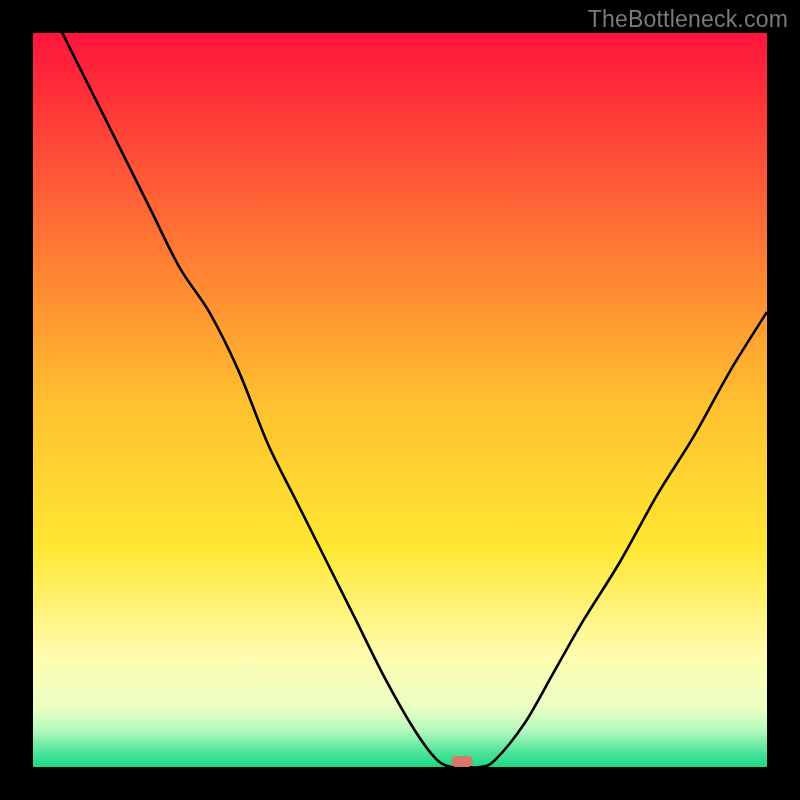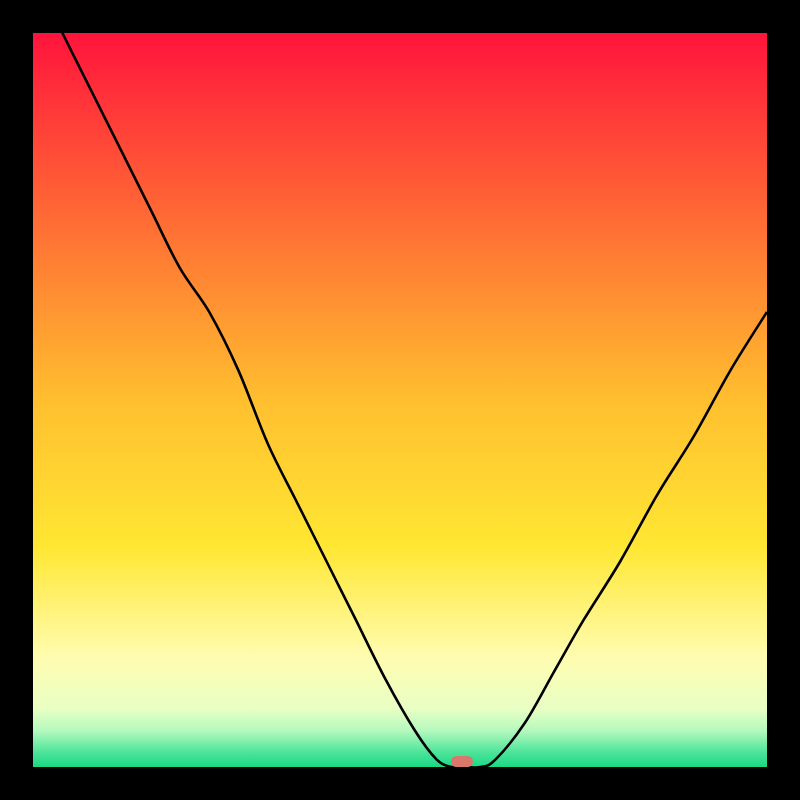--- a/index.html
+++ b/index.html
@@ -81,14 +81,15 @@
     </svg>
 
     <svg class="curve" viewBox="0 0 734 734" preserveAspectRatio="none">
       <path id="curve-path" d="M 0.0 -58.7 C 4.9 -48.9, 19.6 -19.6, 29.4 0.0 C 39.1 19.6, 48.9 39.1, 58.7 58.7 C 68.5 78.3, 78.3 97.9, 88.1 117.4 C 97.9 137.0, 107.7 156.6, 117.4 176.2 C 127.2 195.7, 137.0 217.8, 146.8 234.9 C 156.6 252.0, 166.4 261.8, 176.2 278.9 C 185.9 296.0, 195.7 315.6, 205.5 337.6 C 215.3 359.7, 225.1 389.0, 234.9 411.0 C 244.7 433.1, 254.5 450.2, 264.2 469.8 C 274.0 489.3, 283.8 508.9, 293.6 528.5 C 303.4 548.1, 313.2 567.6, 323.0 587.2 C 332.7 606.8, 342.5 627.6, 352.3 645.9 C 362.1 664.3, 373.1 683.8, 381.7 697.3 C 390.2 710.8, 397.6 720.5, 403.7 726.7 C 409.8 732.8, 413.5 732.8, 418.4 734.0 C 423.3 735.2, 428.2 734.0, 433.1 734.0 C 438.0 734.0, 442.8 735.2, 447.7 734.0 C 452.6 732.8, 455.1 734.0, 462.4 726.7 C 469.8 719.3, 482.0 704.6, 491.8 690.0 C 501.6 675.3, 511.4 655.7, 521.1 638.6 C 530.9 621.5, 539.5 605.6, 550.5 587.2 C 561.5 568.9, 575.0 549.3, 587.2 528.5 C 599.4 507.7, 611.7 483.2, 623.9 462.4 C 636.1 441.6, 648.4 424.5, 660.6 403.7 C 672.8 382.9, 685.1 358.4, 697.3 337.6 C 709.5 316.8, 727.9 288.7, 734.0 278.9" fill="none" stroke="#000" stroke-width="2.6"></path>
     </svg>
 
     <div class="marker" style="width: 22px; height: 11px; left: 418.39px; top: 722.628px;"></div>
 
   </div>
 
+  <div class="watermark">TheBottleneck.com</div>
 
 </div>
 
 </body></html>

